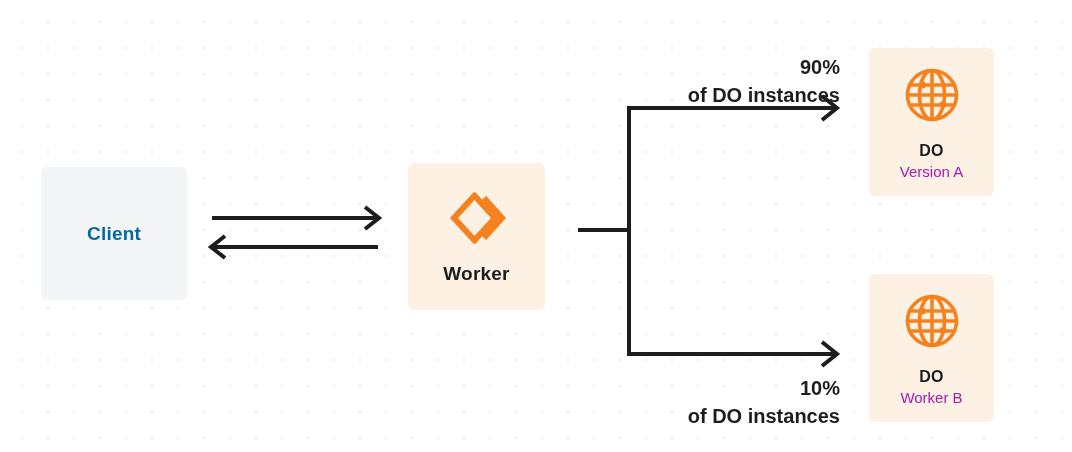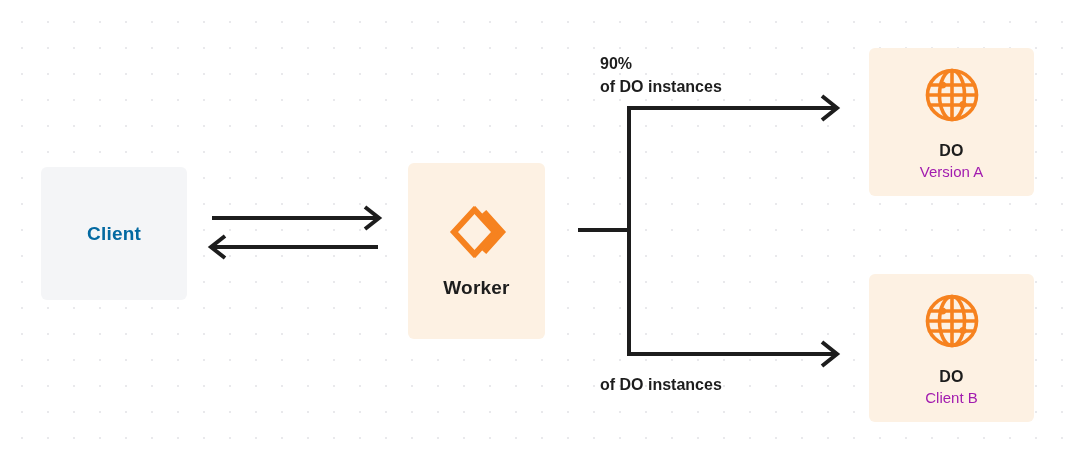--- a/index.html
+++ b/index.html
@@ -48,37 +48,37 @@
     font-weight: bold;
     color: #0369a1;
     letter-spacing: 0.2px;
   }
 
   
   #worker-box {
     left: 408px;
     top: 163px;
     width: 137px;
-    height: 176px;
+    height: 147px;
     background-color: #fdf1e3;
   }
   .worker-icon {
     display: block;
     margin-bottom: 12px;
   }
   .worker-label {
     font-size: 19px;
     font-weight: bold;
     color: #1d1d1d;
     letter-spacing: 0.2px;
   }
 
   
   .do-box {
-    width: 165px;
+    width: 125px;
     height: 148px;
     background-color: #fdf1e3;
     padding-top: 4px;
   }
   #do-a-box { left: 869px; top: 48px; }
   #do-b-box { left: 869px; top: 274px; }
 
   .do-icon {
     display: block;
     margin-bottom: 13px;
@@ -103,22 +103,22 @@
     left: 0;
     top: 0;
     width: 1072px;
     height: 452px;
     pointer-events: none;
   }
 
   
   .edge-label {
     position: absolute;
-    text-align: left;
-    font-size: 16px;
+    text-align: right;
+    font-size: 20px;
     font-weight: bold;
     color: #1d1d1d;
     line-height: 1.42;
     white-space: nowrap;
   }
   #label-top {
     left: 600px;
     top: 53px;
     width: 240px;
   }
@@ -214,25 +214,26 @@
           <ellipse cx="29" cy="29" rx="12.5" ry="24.5"></ellipse>
           <line x1="6.5" y1="19" x2="51.5" y2="19"></line>
           <line x1="4.6" y1="29" x2="53.4" y2="29"></line>
           <line x1="6.5" y1="39" x2="51.5" y2="39"></line>
         </g>
         <circle cx="19.5" cy="19" r="3.6" fill="#f6821f"></circle>
         <circle cx="40" cy="38.5" r="3.6" fill="#f6821f"></circle>
       </svg>
     </span>
     <span class="do-title">DO</span>
-    <span class="do-subtitle">Client B</span>
+    <span class="do-subtitle">Worker B</span>
   </div>
 
   <div class="edge-label" id="label-top">
     <div>90%</div>
     <div>of DO instances</div>
   </div>
 
   <div class="edge-label" id="label-bottom">
+    <div>10%</div>
     <div>of DO instances</div>
   </div>
 
 </div>
 
 </body></html>

